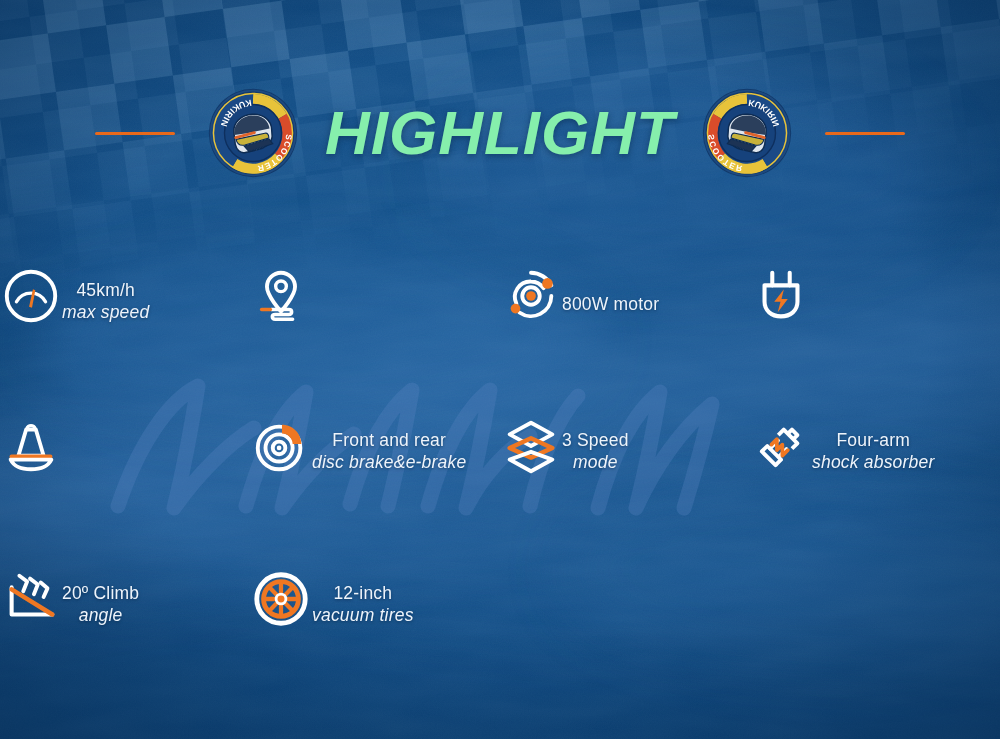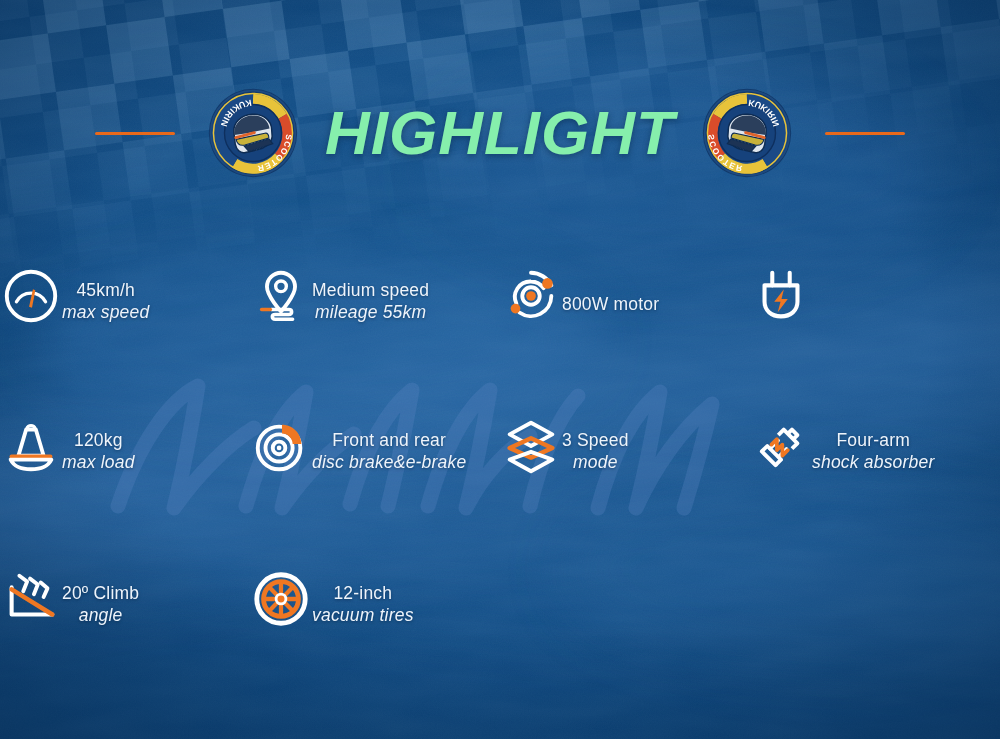--- a/index.html
+++ b/index.html
@@ -315,24 +315,20 @@
       </div>
     </div>
 
     <div class="cell">
       <svg class="ico" viewBox="0 0 64 64">
         <path d="M32 8 C 24 8, 17.5 14.5, 17.5 22.5 C 17.5 32, 32 48, 32 48 C 32 48, 46.5 32, 46.5 22.5 C 46.5 14.5, 40 8, 32 8 Z" fill="none" stroke="#ffffff" stroke-width="4" stroke-linejoin="round"></path>
         <circle cx="32" cy="22" r="5.5" fill="none" stroke="#ffffff" stroke-width="3.5"></circle>
         <path d="M22 46 L40 46 C 44 46, 44 51, 40 51 L 26 51 C 22 51, 22 56, 26 56 L 44 56" fill="none" stroke="#ffffff" stroke-width="3.6" stroke-linecap="round" stroke-linejoin="round"></path>
         <path d="M12 46 L21 46" stroke="#ef7722" stroke-width="3.6" stroke-linecap="round"></path>
       </svg>
-      <div class="lbl">
-        <span>Medium speed</span>
-        <span class="l2">mileage 55km</span>
-      </div>
     </div>
 
     <div class="cell single">
       <svg class="ico" viewBox="0 0 64 64">
         <path d="M32 8 A24 24 0 0 1 53 21" fill="none" stroke="#ffffff" stroke-width="4" stroke-linecap="round"></path>
         <path d="M53 32 A21 21 0 0 1 20 49" fill="none" stroke="#ffffff" stroke-width="4" stroke-linecap="round"></path>
         <path d="M17 40 A16 16 0 0 1 32 17 A16 16 0 0 1 45 24" fill="none" stroke="#ffffff" stroke-width="4" stroke-linecap="round"></path>
         <circle cx="32" cy="32" r="9" fill="none" stroke="#ffffff" stroke-width="4"></circle>
         <circle cx="32" cy="32" r="5" fill="#ef7722"></circle>
         <circle cx="49" cy="19" r="5.5" fill="#ef7722"></circle>
@@ -354,24 +350,20 @@
       </svg>
     </div>
 
     <div class="cell">
       <svg class="ico" viewBox="0 0 64 64">
         <path d="M28 14 C 28 10, 36 10, 36 14" fill="none" stroke="#ffffff" stroke-width="3.4" stroke-linecap="round"></path>
         <path d="M27 15 L37 15 L45 42 L19 42 Z" fill="none" stroke="#ffffff" stroke-width="4" stroke-linejoin="round"></path>
         <path d="M12 43 L52 43" stroke="#ef7722" stroke-width="4.4" stroke-linecap="round"></path>
         <path d="M11 46 L53 46 C 49 54, 42 56, 32 56 C 22 56, 15 54, 11 46 Z" fill="none" stroke="#ffffff" stroke-width="4" stroke-linejoin="round"></path>
       </svg>
-      <div class="lbl">
-        <span>120kg</span>
-        <span class="l2">max load</span>
-      </div>
     </div>
 
     <div class="cell">
       <svg class="ico" viewBox="0 0 64 64">
         <circle cx="30" cy="34" r="22" fill="none" stroke="#ffffff" stroke-width="4"></circle>
         <circle cx="30" cy="34" r="14" fill="none" stroke="#ffffff" stroke-width="4"></circle>
         <circle cx="30" cy="34" r="6.5" fill="none" stroke="#ffffff" stroke-width="4"></circle>
         <circle cx="30" cy="34" r="2.4" fill="#ffffff"></circle>
         <path d="M33 10 C 44 10, 53 19, 53 30 L 44 30 C 44 24, 39 19, 33 19 Z" fill="#ef7722"></path>
       </svg>

